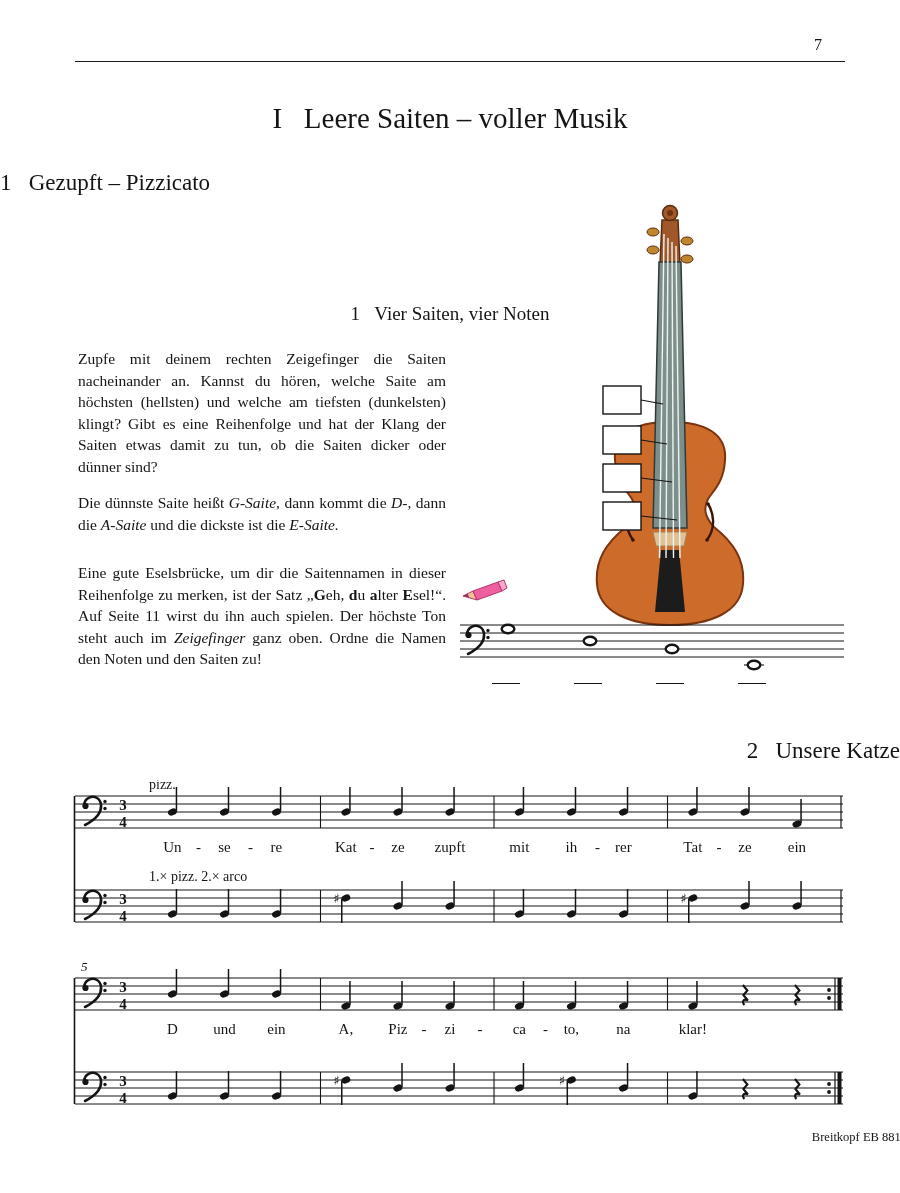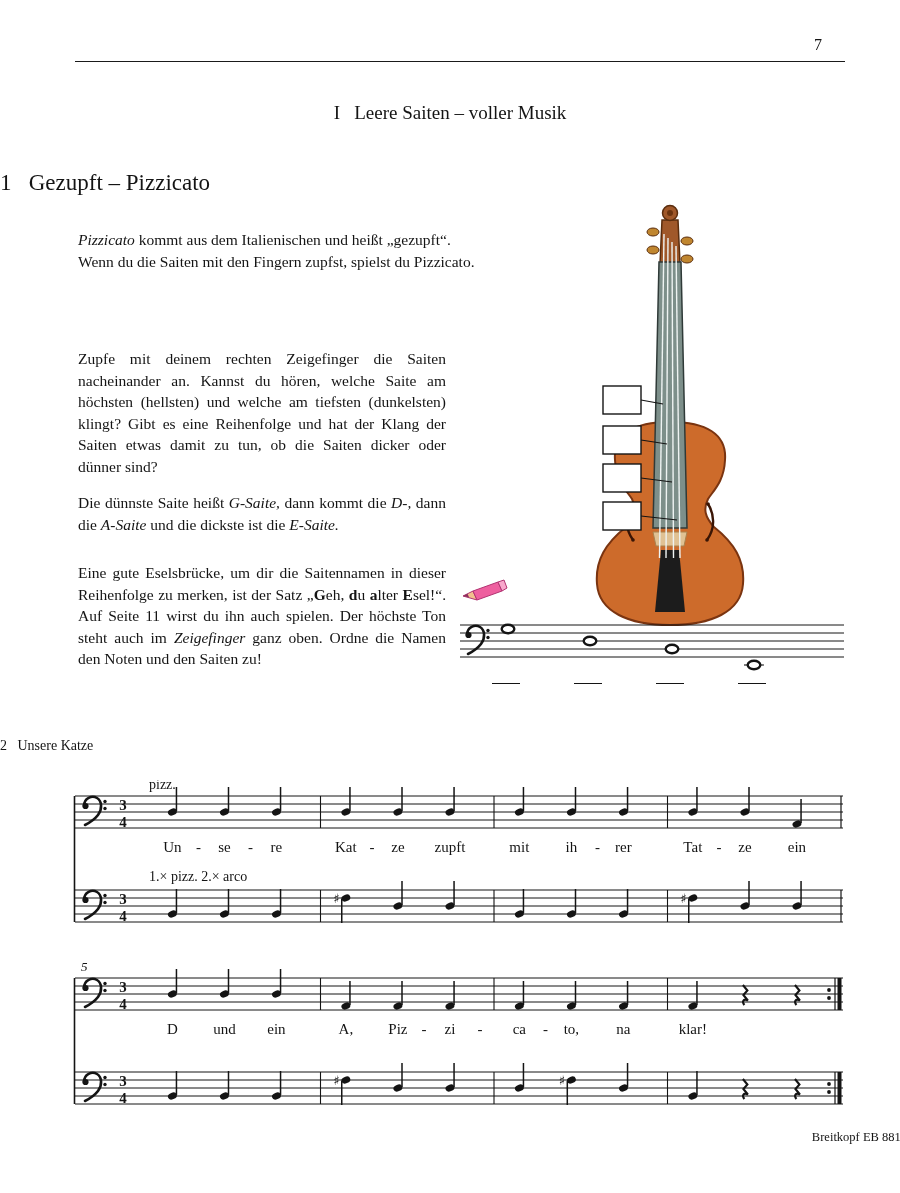--- a/index.html
+++ b/index.html
@@ -1,50 +1,50 @@
 <!DOCTYPE html>
 <html><head>
 <meta charset="utf-8">
 <style>
   *{margin:0;padding:0;box-sizing:border-box}
   html,body{background:#ffffff}
   body{font-family:"Liberation Serif","DejaVu Serif",serif;color:#141414}
   .page{position:relative;width:900px;height:1193px;background:#ffffff;margin:0 auto;overflow:hidden}
   .pagenum{position:absolute;top:36px;right:78px;font-size:16px}
   .toprule{position:absolute;top:61px;left:75px;width:770px;height:1px;background:#1a1a1a}
-  h1{position:absolute;top:102px;left:0;width:100%;text-align:center;font-size:19px;font-weight:normal}
+  h1{position:absolute;top:102px;left:0;width:100%;text-align:center;font-size:29px;font-weight:normal}
   .sec1{position:absolute;top:170px;left:0;width:100%;font-size:23px;font-weight:normal}
   .intro{position:absolute;top:229px;left:78px;width:510px;font-size:15.5px;line-height:22px}
   h3{position:absolute;top:303px;left:0;width:100%;text-align:center;font-size:19px;font-weight:normal}
   .col{position:absolute;left:78px;width:368px;font-size:15.5px;line-height:21.5px;text-align:justify}
   .p1{top:348px}.p2{top:492px}.p3{top:562px}
   .bass{position:absolute;left:575px;top:198px}
   .pencil{position:absolute;left:460px;top:577px}
   .exstaff{position:absolute;left:458px;top:615px}
   .blanks{position:absolute;left:492px;top:672px;display:flex;gap:54px}
   .blank{width:28px;height:12px;border-bottom:1.6px solid #141414}
-  .sec2{position:absolute;top:738px;left:0;width:100%;text-align:left;font-size:14px;font-weight:normal}
+  .sec2{position:absolute;top:738px;left:0;width:100%;text-align:right;font-size:23px;font-weight:normal}
   .system{position:absolute;left:73px}
   #system-1{top:780px}
   #system-2{top:962px}
   .footer{position:absolute;top:1130px;left:7px;width:100%;text-align:right;font-size:12.5px}
 </style>
 </head>
 <body>
 
 <div class="page">
 
   <div class="pagenum">7</div>
   <div class="toprule"></div>
 
   <h1>I&nbsp;&nbsp;&nbsp;Leere Saiten – voller Musik</h1>
   <h2 class="sec1">1&nbsp;&nbsp;&nbsp;Gezupft – Pizzicato</h2>
 
-  <p class="intro"><i>Pizzicato</i> kommt aus dem Italienischen und heißt „gezupft“.<br>Wenn du die Saiten mit den Fingern zupfst, spielst du Pizzicato.</p>
-
+
+  <h3>1&nbsp;&nbsp;&nbsp;Vier Saiten, vier Noten</h3>
 
   <p class="col p2">Die dünnste Saite heißt <i>G-Saite,</i> dann kommt die <i>D-,</i> dann die <i>A-Saite</i> und die dickste ist die <i>E-Saite.</i></p>
   <p class="col p1">Zupfe mit deinem rechten Zeigefinger die Saiten nacheinander an. Kannst du hören, welche Saite am höchsten (hellsten) und welche am tiefsten (dunkelsten) klingt? Gibt es eine Reihenfolge und hat der Klang der Saiten etwas damit zu tun, ob die Saiten dicker oder dünner sind?</p>
   <p class="col p3">Eine gute Eselsbrücke, um dir die Saitennamen in dieser Reihenfolge zu merken, ist der Satz „<b>G</b>eh, <b>d</b>u <b>a</b>lter <b>E</b>sel!“. Auf Seite 11 wirst du ihn auch spielen. Der höchste Ton steht auch im <i>Zeigefinger</i> ganz oben. Ordne die Namen den Noten und den Saiten zu!</p>
 
   <svg class="bass" width="200" height="430" viewBox="0 0 200 430">
     <path fill="#cd6b2b" stroke="#7a3410" stroke-width="2" d="M 95 224 C 131 224 152 236 150 262 C 149 284 138 293 133 301 C 128 311 130 319 139 329 C 159 345 170 362 168 386 C 166 414 136 427 95 427 C 54 427 24 414 22 386 C 20 362 31 345 51 329 C 60 319 62 311 57 301 C 52 293 41 284 40 262 C 38 236 59 224 95 224 Z"></path>
     <g stroke="#3a1505" stroke-width="2.4" fill="none">
       <path d="M 57 306 C 50 317 50 331 58 342"></path>
       <path d="M 133 306 C 140 317 140 331 132 342"></path>

